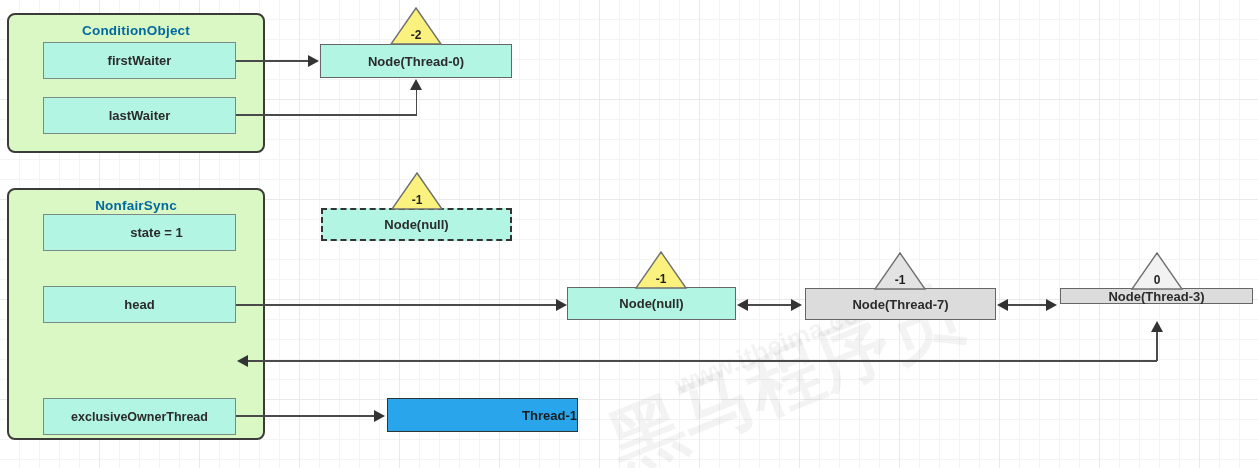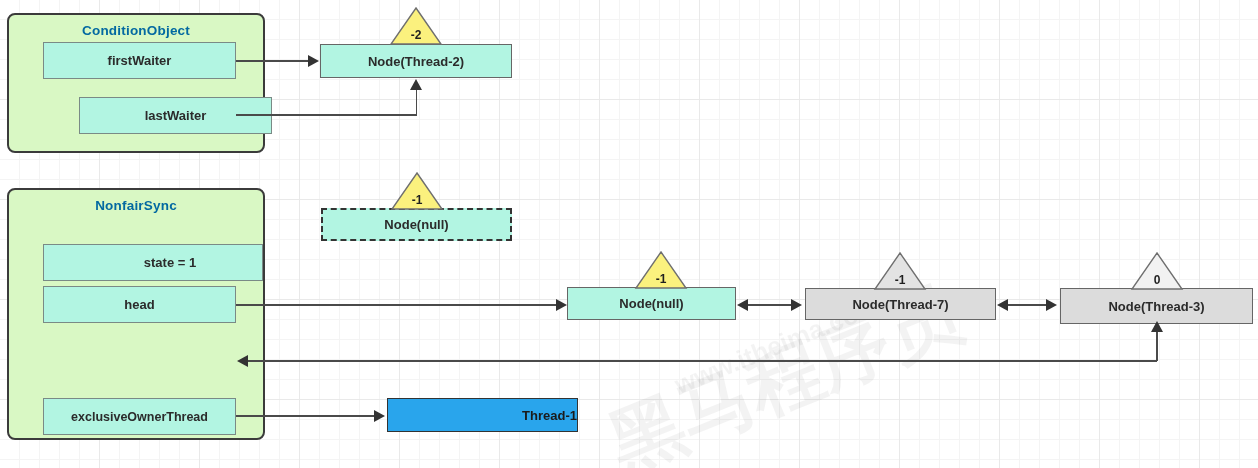--- a/index.html
+++ b/index.html
@@ -86,39 +86,39 @@
 
   <div class="wm wm1">黑马程序员</div>
   <div class="wm wm2">www.itheima.com</div>
 
   <div class="container" style="left:7px;top:13px;width:258px;height:140px;">
     <div class="container-title">ConditionObject</div>
   </div>
   <div class="field" style="left:43px;top:42px;width:193px;height:37px;">
     <span>firstWaiter</span>
   </div>
-  <div class="field" style="left:43px;top:97px;width:193px;height:37px;margin-left:36px;">
+  <div class="field" style="left:43px;top:97px;width:193px;height:37px;">
     <span>lastWaiter</span>
   </div>
 
   <div class="container" style="left:7px;top:188px;width:258px;height:252px;">
     <div class="container-title">NonfairSync</div>
   </div>
-  <div class="field" style="left:43px;top:244px;width:220px;height:37px;padding-left:34px;">
+  <div class="field" style="left:43px;top:214px;width:193px;height:37px;padding-left:34px;">
     <span>state = 1</span>
   </div>
   <div class="field" style="left:43px;top:286px;width:193px;height:37px;">
     <span>head</span>
   </div>
   <div class="field" style="left:43px;top:398px;width:193px;height:37px;font-size:12.5px;">
     <span>exclusiveOwnerThread</span>
   </div>
 
   <div class="node mint" style="left:320px;top:44px;width:192px;height:34px;">
-    <span>Node(Thread-2)</span>
+    <span>Node(Thread-0)</span>
   </div>
   <div class="badge" style="left:416px;top:44px;">
     <svg width="52" height="38" viewBox="0 0 52 38">
         <polygon points="26,1 51,37 1,37" fill="#fbf17e" stroke="#6f6f6f" stroke-width="1.4"></polygon>
       </svg>
     <div class="bt">-2</div>
   </div>
 
   <div class="line hline" style="left:236px;top:60px;width:76px;"></div>
   <div class="arw arw-r" style="left:308px;top:55px;"></div>
@@ -150,21 +150,21 @@
   <div class="node gray" style="left:805px;top:288px;width:191px;height:32px;">
     <span>Node(Thread-7)</span>
   </div>
   <div class="badge" style="left:900px;top:289px;">
     <svg width="52" height="38" viewBox="0 0 52 38">
         <polygon points="26,1 51,37 1,37" fill="#e3e3e3" stroke="#6f6f6f" stroke-width="1.4"></polygon>
       </svg>
     <div class="bt">-1</div>
   </div>
 
-  <div class="node gray" style="left:1060px;top:288px;width:193px;height:36px;justify-content:center;">
+  <div class="node gray" style="left:1060px;top:288px;width:193px;height:16px;justify-content:center;">
     <span>Node(Thread-3)</span>
   </div>
   <div class="badge" style="left:1157px;top:289px;">
     <svg width="52" height="38" viewBox="0 0 52 38">
         <polygon points="26,1 51,37 1,37" fill="#f2f2f2" stroke="#6f6f6f" stroke-width="1.4"></polygon>
       </svg>
     <div class="bt">0</div>
   </div>
 
   <div class="line hline" style="left:236px;top:304px;width:324px;"></div>

